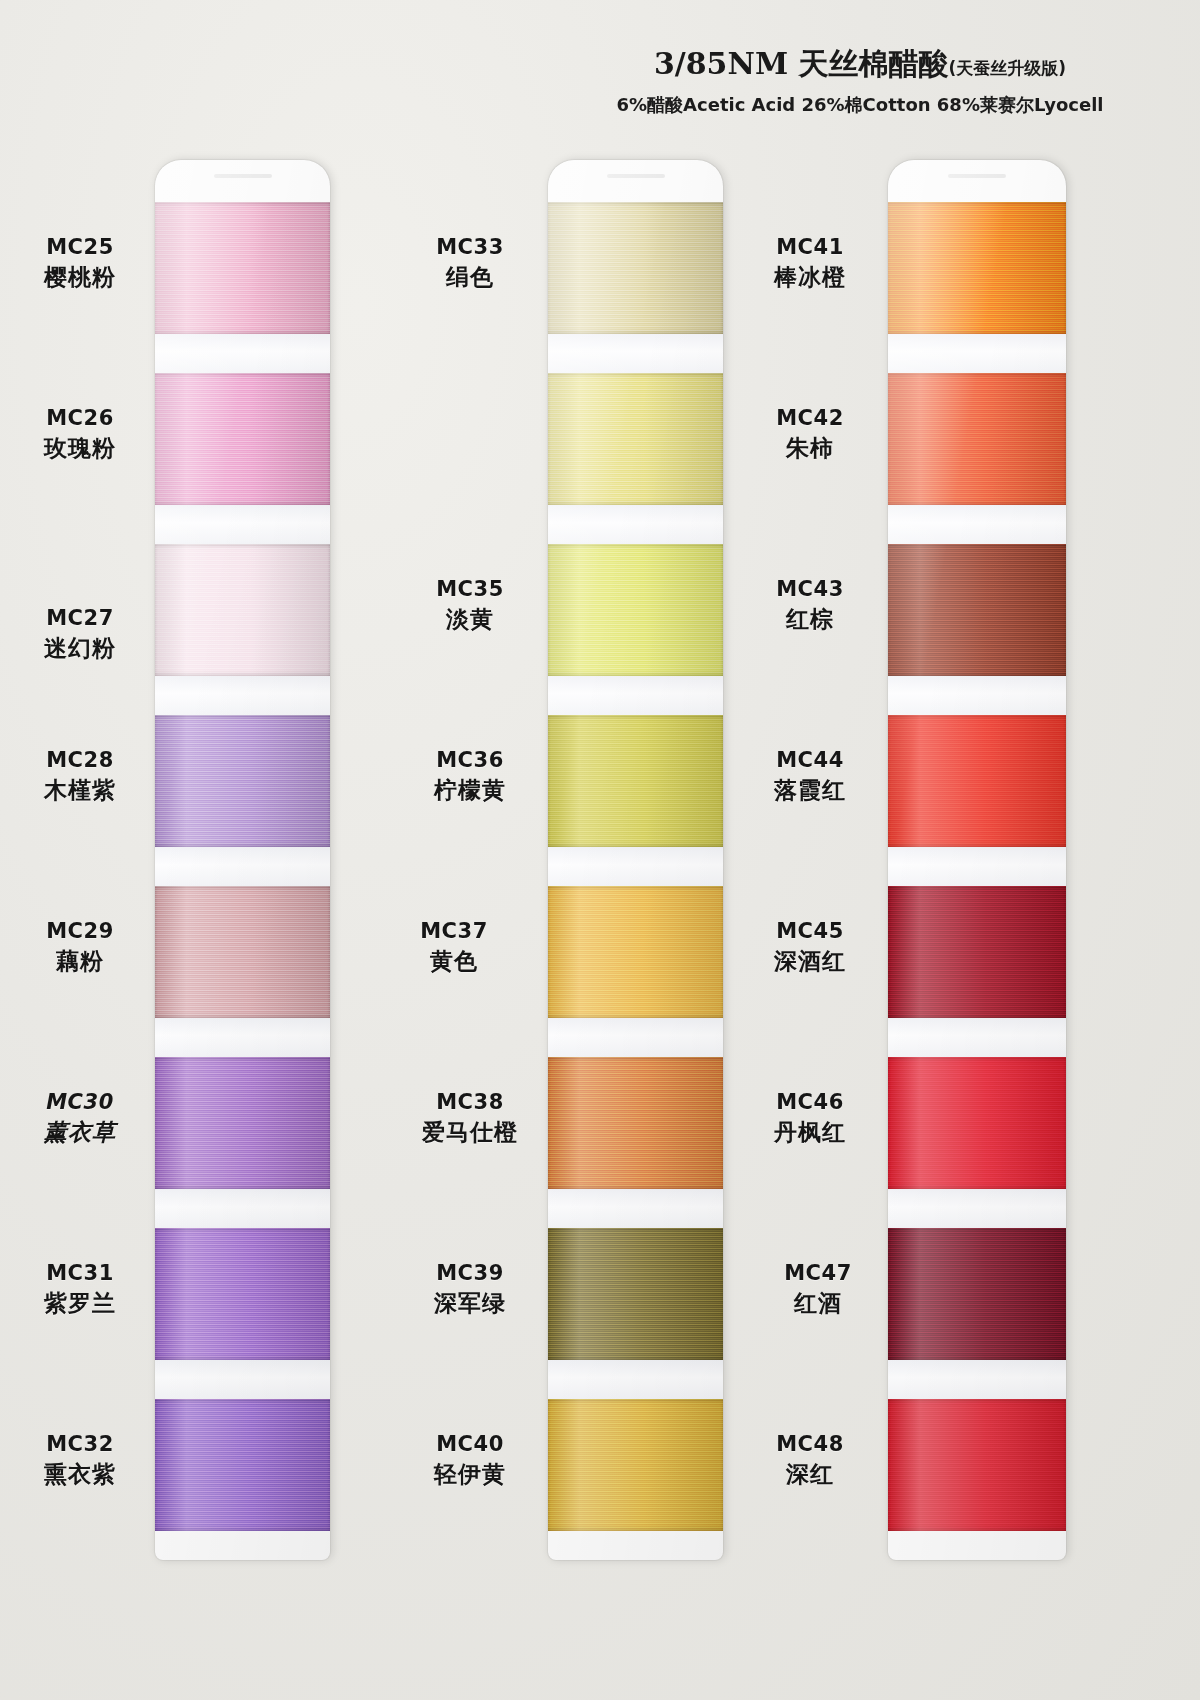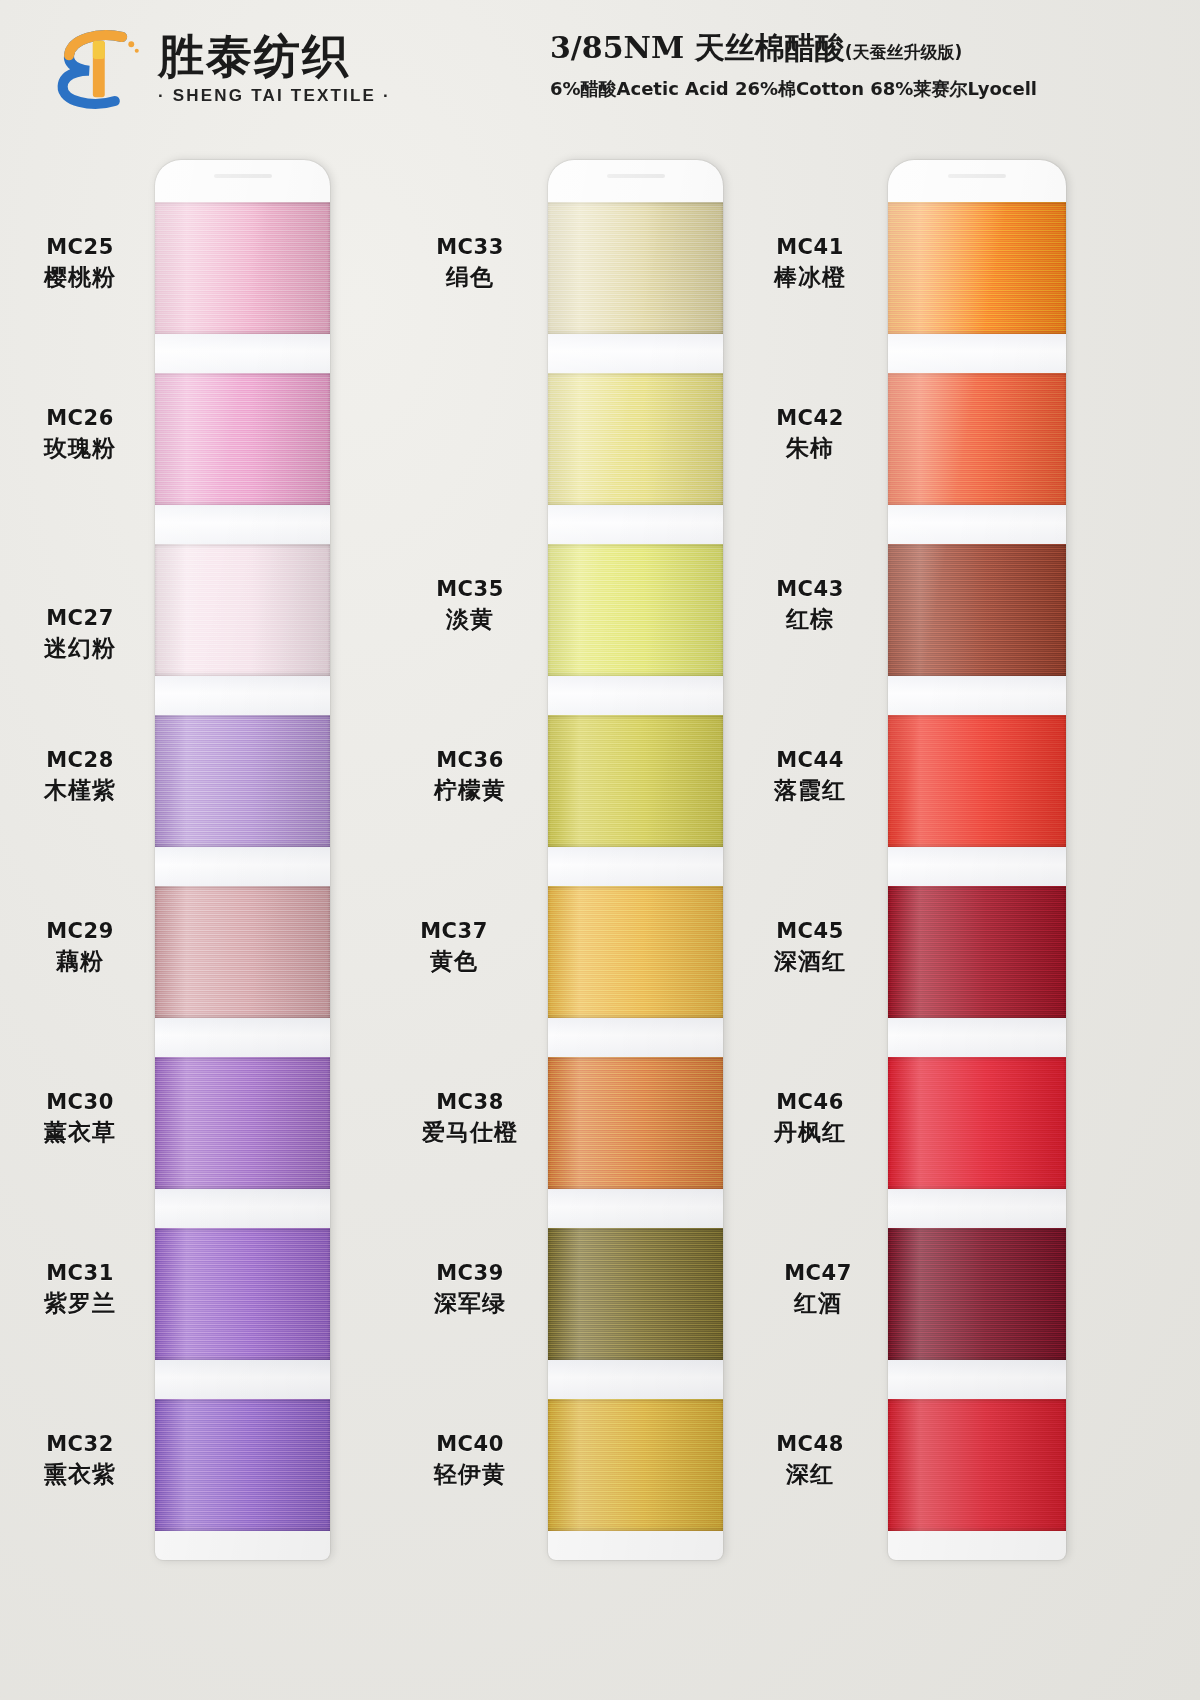--- a/index.html
+++ b/index.html
@@ -33,21 +33,21 @@
   .logo-cn{
     font-size:46px;font-weight:bold;letter-spacing:2px;color:#1b1b1b;
     line-height:1.0;font-family:"DejaVu Sans","Liberation Sans",sans-serif;
   }
   .logo-en{
     font-size:17px;font-weight:bold;letter-spacing:2.2px;color:#232323;
     margin-top:7px;
   }
 
   .title-block{
-    position:absolute;right:30px;top:28px;width:620px;
+    position:absolute;right:30px;top:44px;text-align:center;width:620px;
   }
   .title-main{
     font-size:30px;font-weight:bold;color:#1a1a1a;white-space:nowrap;
     font-family:"DejaVu Serif","Liberation Serif",serif;
   }
   .title-main .sup{
     font-size:17px;font-weight:bold;
     font-family:"DejaVu Sans","Liberation Sans",sans-serif;
   }
   .title-sub{
@@ -122,39 +122,20 @@
 </style>
 </head>
 <body>
 
 <div class="paper-bg"></div>
 
 <div class="sheet">
 
   <div class="header">
 
-    <div class="logo-wrap">
-      <div class="logo-mark">
-        <svg viewBox="0 0 100 94" width="92" height="86" aria-hidden="true">
-          <path d="M72 12 C46 6, 16 14, 14 32 C12 47, 36 49, 36 49
-                   C36 49, 8 48, 7 66 C6 82, 38 90, 64 82" fill="none" stroke="#2C72C4" stroke-width="11" stroke-linecap="round"></path>
-          <path d="M72 12 C46 6, 16 14, 14 32" fill="none" stroke="#F2A53A" stroke-width="11" stroke-linecap="round"></path>
-          <rect x="40" y="16" width="13" height="62" rx="3" fill="#F2A53A"></rect>
-          <rect x="40" y="16" width="13" height="20" rx="3" fill="#F5C842"></rect>
-          <circle cx="82" cy="20" r="3.2" fill="#F2A53A"></circle>
-          <circle cx="88" cy="27" r="2.2" fill="#F2A53A"></circle>
-          <circle cx="14" cy="76" r="3" fill="#2C72C4"></circle>
-          <circle cx="8" cy="70" r="2" fill="#2C72C4"></circle>
-        </svg>
-      </div>
-      <div class="logo-text">
-        <div class="logo-cn">胜泰纺织</div>
-        <div class="logo-en">· SHENG TAI TEXTILE ·</div>
-      </div>
-    </div>
 
     <div class="title-block">
       <div class="title-main">
         <span>3/85NM 天丝棉醋酸</span><span class="sup">(天蚕丝升级版)</span>
       </div>
       <div class="title-sub">6%醋酸Acetic Acid 26%棉Cotton 68%莱赛尔Lyocell</div>
     </div>
   </div>
 
   <div class="col col-1">
@@ -172,21 +153,21 @@
           <div class="name">迷幻粉</div>
         </div>
         <div class="label" style="left: 10px; width: 140px; top: 747px;">
           <div class="code">MC28</div>
           <div class="name">木槿紫</div>
         </div>
         <div class="label" style="left: 10px; width: 140px; top: 918px;">
           <div class="code">MC29</div>
           <div class="name">藕粉</div>
         </div>
-        <div class="label" style="left: 10px; width: 140px; top: 1089px;">
+        <div class="label" style="left: 10px; width: 140px; top: 1089px; font-style: italic;">
           <div class="code">MC30</div>
           <div class="name">薰衣草</div>
         </div>
         <div class="label" style="left: 10px; width: 140px; top: 1260px;">
           <div class="code">MC31</div>
           <div class="name">紫罗兰</div>
         </div>
         <div class="label" style="left: 10px; width: 140px; top: 1431px; text-align: center;">
           <div class="code">MC32</div>
           <div class="name">熏衣紫</div>

